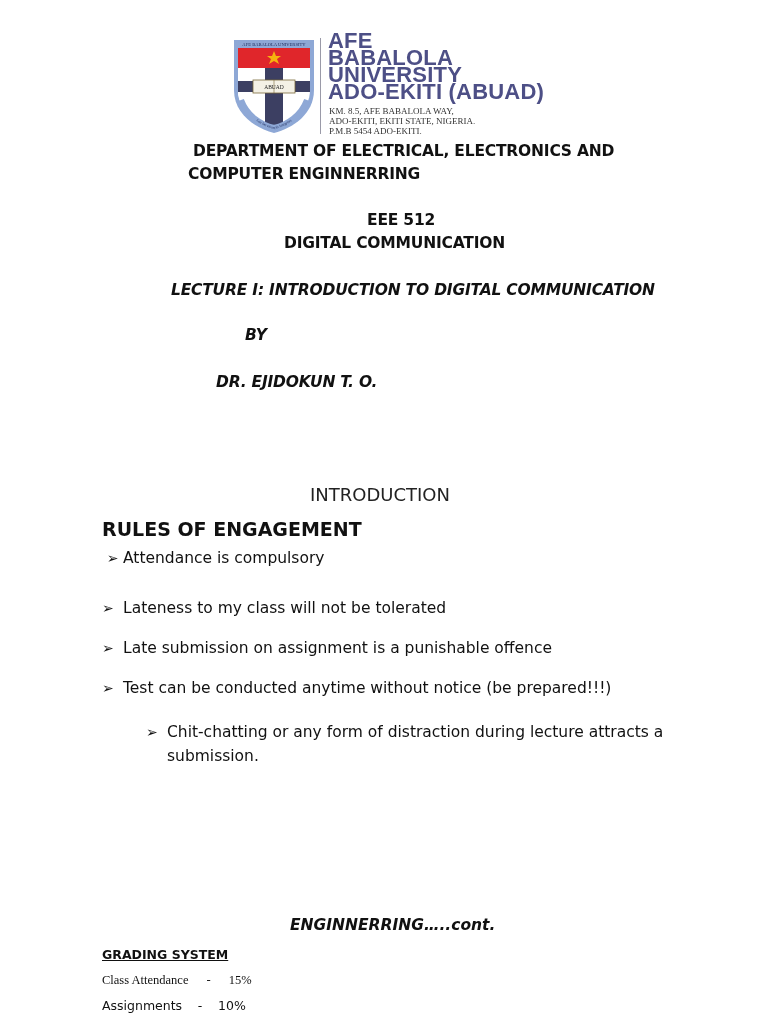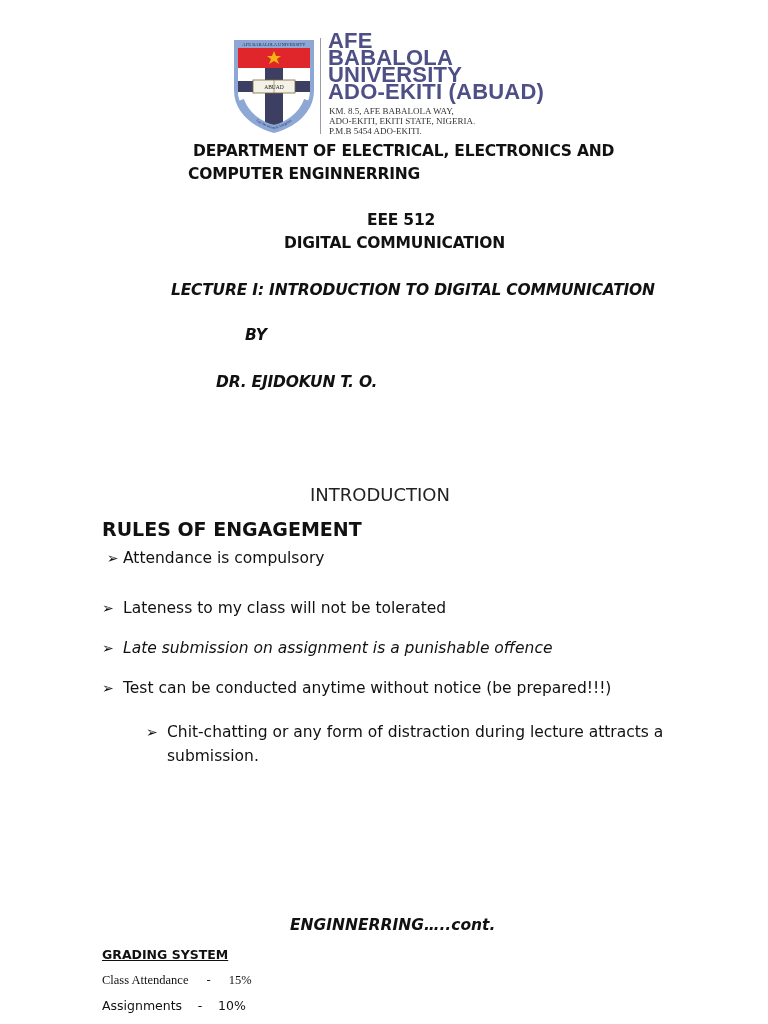--- a/index.html
+++ b/index.html
@@ -73,21 +73,21 @@
 
 <div class="abs sans" style="left:310px; top:484px; font-size:18px; color:#222;">INTRODUCTION</div>
 <div class="abs sans bold" style="left:102px; top:518px; font-size:19px;">RULES OF ENGAGEMENT</div>
 
 <div class="bullet-row sans" style="top:549px;text-align:center;">
   <span class="arrow">➢</span><span class="txt">Attendance is compulsory</span>
 </div>
 <div class="bullet-row sans" style="top:599px;">
   <span class="arrow">➢</span><span class="txt">Lateness to my class will not be tolerated</span>
 </div>
-<div class="bullet-row sans" style="top:639px;font-style:italic;">
+<div class="bullet-row sans" style="top:639px;">
   <span class="arrow">➢</span><span class="txt">Late submission on assignment is a punishable offence</span>
 </div>
 <div class="bullet-row sans" style="top:679px;">
   <span class="arrow">➢</span><span class="txt">Test can be conducted anytime without notice (be prepared!!!)</span>
 </div>
 <div class="bullet-row sans" style="top:720px; line-height:24px;margin-left:44px;">
   <span class="arrow">➢</span><span class="txt"><span>Chit-chatting or any form of distraction during lecture attracts a</span><br><span>submission.</span></span>
 </div>
 
 <div class="abs sans bold ital" style="left:290px; top:916px; font-size:15.5px;">ENGINNERRING…..cont.</div>

